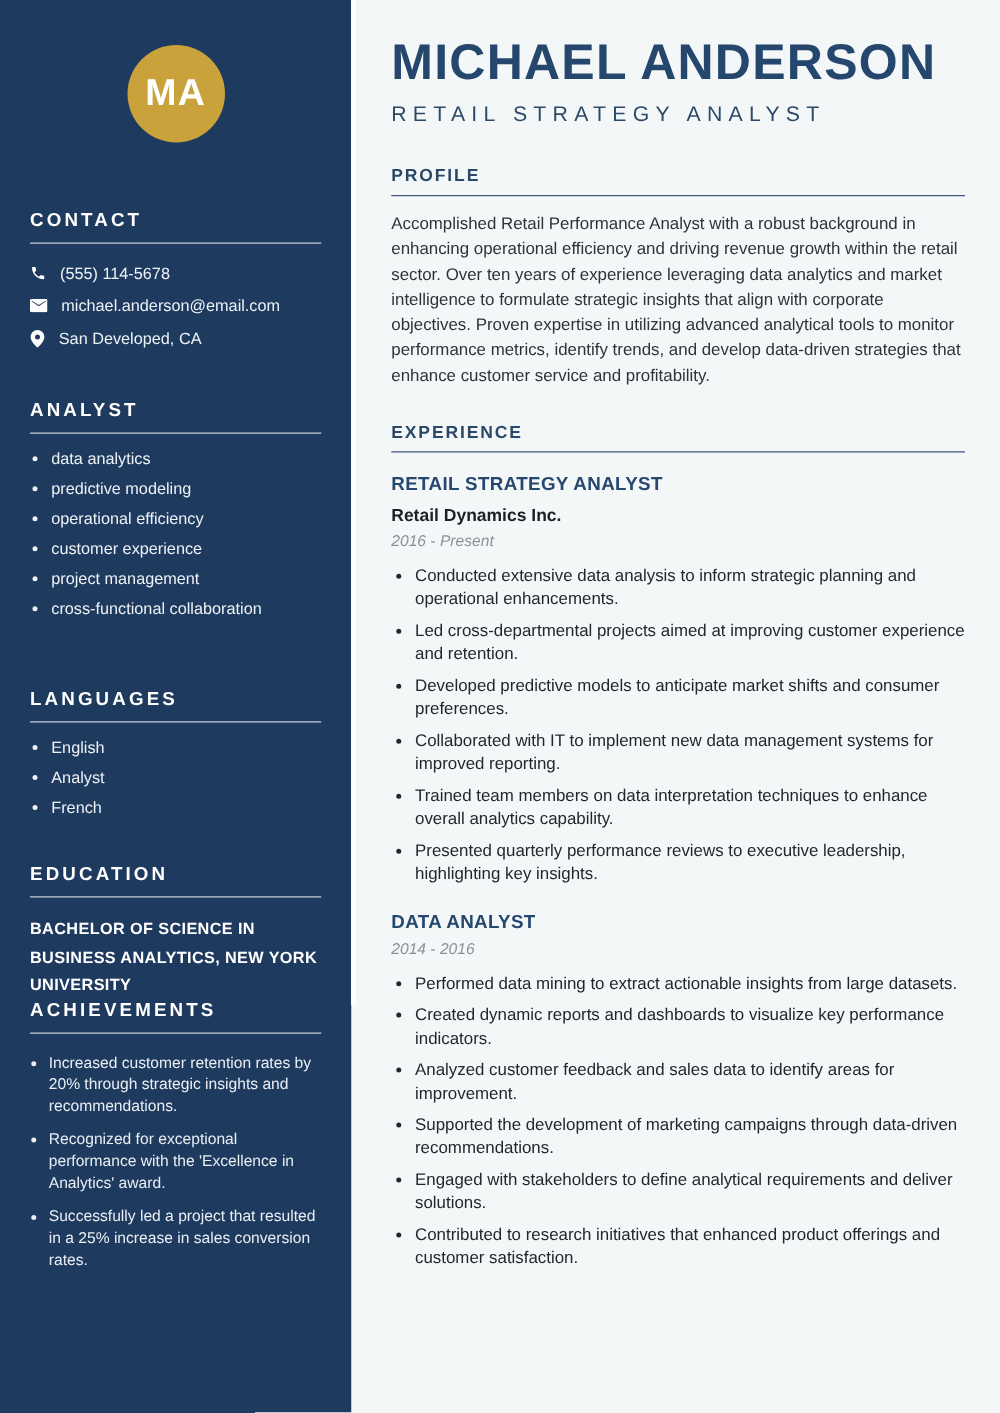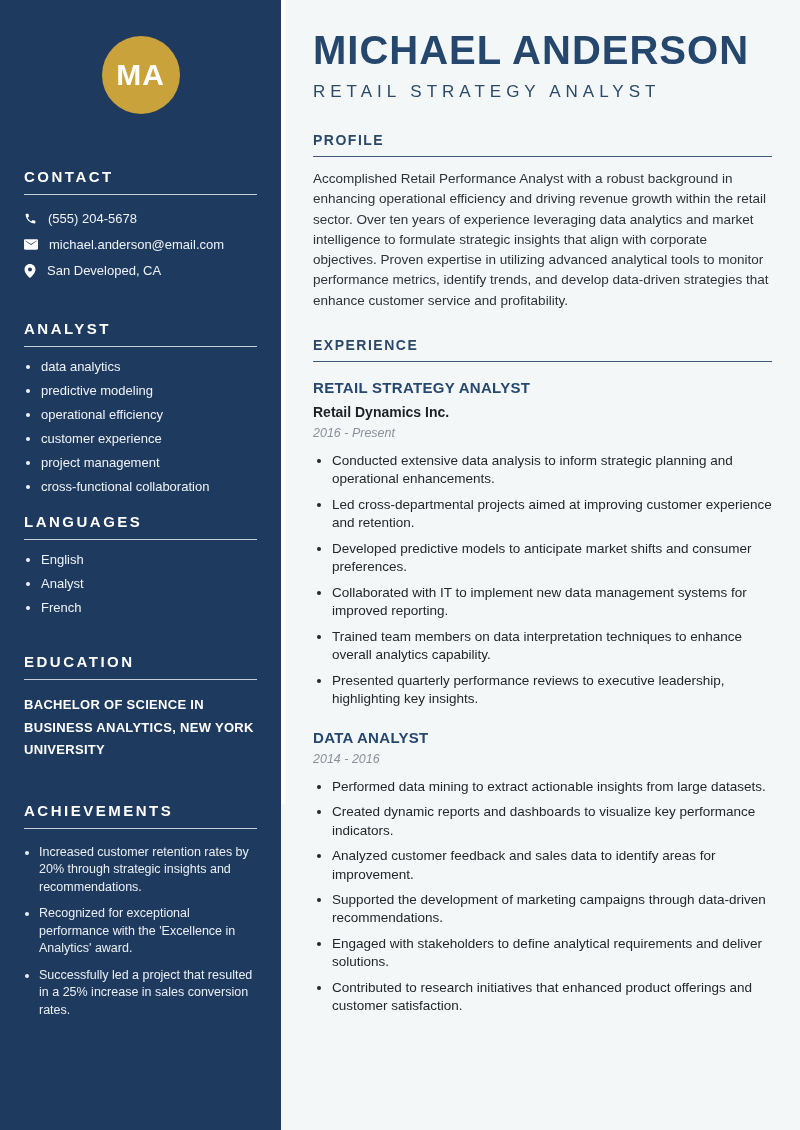--- a/index.html
+++ b/index.html
@@ -34,23 +34,23 @@
   .side-section h2 {
     font-size: 15px;
     font-weight: 700;
     letter-spacing: 2.5px;
     color: #ffffff;
     padding-bottom: 9px;
     border-bottom: 1px solid rgba(255,255,255,0.75);
   }
   .side-contact h2 { margin-top: 54px; }
   .side-skills h2 { margin-top: 42px; }
-  .side-languages h2 { margin-top: 18px; }
+  .side-languages h2 { margin-top: 56px; }
   .side-education h2 { margin-top: 38px; }
-  .side-achievements h2 { margin-top: 40px; }
+  .side-achievements h2 { }
 
   .contact-rows { margin-top: 16px; }
   .contact-row {
     display: flex; align-items: center; gap: 11px;
     margin-bottom: 11px;
     font-size: 13px; color: #eef2f6;
   }
   .contact-row svg { flex: 0 0 auto; display: block; }
 
   .side-list {
@@ -158,21 +158,21 @@
 
   <section class="side-section side-contact">
     <h2>CONTACT</h2>
     <div class="contact-rows">
       <div class="contact-row">
         <span>
           <svg width="13" height="13" viewBox="0 0 24 24" fill="#ffffff">
               <path d="M6.6 10.8c1.5 2.9 3.7 5.1 6.6 6.6l2.2-2.2c.3-.3.7-.4 1-.2 1.1.4 2.3.6 3.6.6.6 0 1 .4 1 1V20c0 .6-.4 1-1 1C10.8 21 3 13.2 3 4c0-.6.4-1 1-1h3.5c.6 0 1 .4 1 1 0 1.2.2 2.4.6 3.6.1.3 0 .7-.2 1l-2.3 2.2z"></path>
             </svg>
         </span>
-        <span>(555) 204-5678</span>
+        <span>(555) 114-5678</span>
       </div>
       <div class="contact-row">
         <span>
           <svg width="14" height="11" viewBox="0 0 24 18" fill="#ffffff">
               <path d="M2 0h20c1.1 0 2 .9 2 2v14c0 1.1-.9 2-2 2H2c-1.1 0-2-.9-2-2V2C0 .9.9 0 2 0zm10 10L22 3V2L12 8 2 2v1l10 7z"></path>
             </svg>
         </span>
         <span>michael.anderson@email.com</span>
       </div>
       <div class="contact-row">

